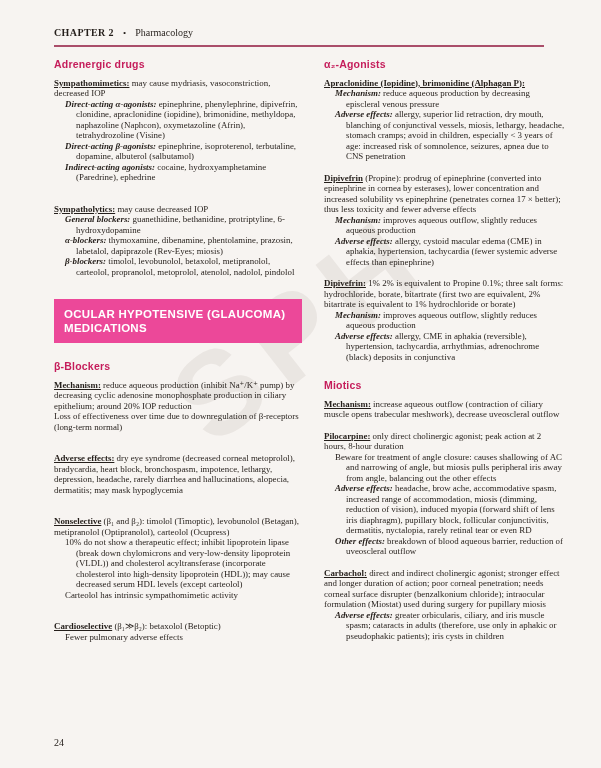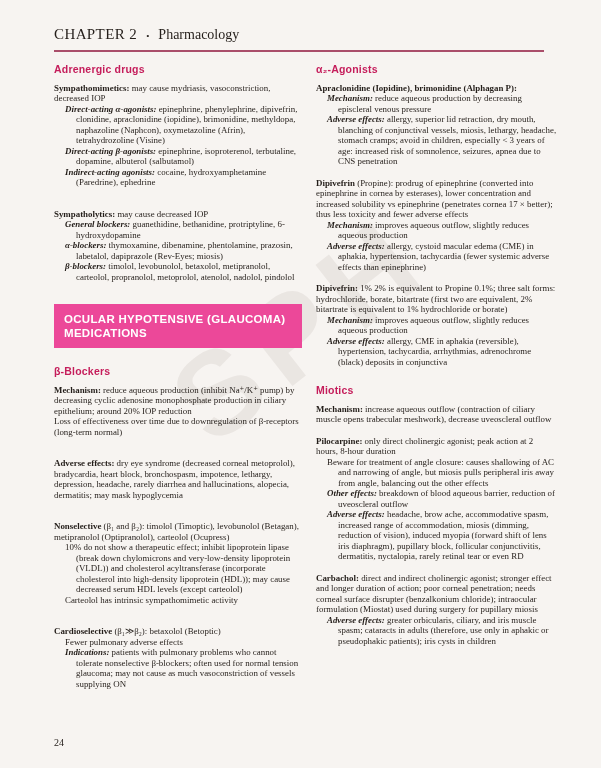--- a/index.html
+++ b/index.html
@@ -11,34 +11,34 @@
   }
   .watermark{
     position:absolute;left:30px;top:260px;width:540px;text-align:center;
     transform:rotate(-38deg);
     font-family:"Liberation Sans",sans-serif;font-weight:bold;
     font-size:118px;letter-spacing:14px;color:rgba(125,108,98,0.10);
     pointer-events:none;user-select:none;z-index:0;
   }
   .content{position:relative;z-index:1;}
   .hdr{font-size:11px;border-bottom:2.5px solid #aa4e6a;padding-bottom:7px;width:490px;}
-  .hdr .chapter{font-weight:normal;font-size:15px;letter-spacing:0.4px;}
+  .hdr .chapter{font-weight:bold;font-size:10px;letter-spacing:0.4px;}
   .hdr .bullet{margin:0 9px;font-size:9px;}
-  .hdr .title{font-size:14px;}
-  .columns{display:flex;gap:14px;margin-top:12px;}
+  .hdr .title{font-size:10px;}
+  .columns{display:flex;gap:22px;margin-top:12px;}
   .col{font-size:8.9px;line-height:10.5px;}
   .col-left{width:248px;flex:none;}
   .col-right{width:241px;flex:none;}
   .col p{margin:0;}
   .entry{margin-top:12px;}
   .col-right .entry{margin-top:11px;}
   .cont{margin-top:0;}
   .gap-lg{margin-top:21px !important;}
   .sub,.subplain{padding-left:22px;text-indent:-11px;}
-  .lead{font-weight:bold;}
+  .lead{font-weight:bold;text-decoration:underline;}
   .slead{font-weight:bold;font-style:italic;}
   .sec{
     font-family:"Liberation Sans",sans-serif;font-weight:bold;
     font-size:10.5px;color:#c51d5b;margin:18px 0 0;letter-spacing:0.2px;
   }
   .sec + .entry{margin-top:8px;}
   .col > :first-child{margin-top:0;}
   .banner{
     margin:22px 0 14px;background:#ec4899;color:#ffffff;
     font-family:"Liberation Sans",sans-serif;font-weight:bold;
@@ -81,21 +81,20 @@
         <p class="cont"><span>Loss of effectiveness over time due to downregulation of β-receptors (long-term normal)</span></p>
 
         <p class="entry gap-lg"><span class="lead">Adverse effects:</span> <span>dry eye syndrome (decreased corneal metoprolol), bradycardia, heart block, bronchospasm, impotence, lethargy, depression, headache, rarely diarrhea and hallucinations, alopecia, dermatitis; may mask hypoglycemia</span></p>
 
         <p class="entry gap-lg"><span class="lead">Nonselective</span> <span>(β₁ and β₂): timolol (Timoptic), levobunolol (Betagan), metipranolol (Optipranolol), carteolol (Ocupress)</span></p>
         <p class="subplain"><span>10% do not show a therapeutic effect; inhibit lipoprotein lipase (break down chylomicrons and very-low-density lipoprotein (VLDL)) and cholesterol acyltransferase (incorporate cholesterol into high-density lipoprotein (HDL)); may cause decreased serum HDL levels (except carteolol)</span></p>
         <p class="subplain"><span>Carteolol has intrinsic sympathomimetic activity</span></p>
 
         <p class="entry gap-lg"><span class="lead">Cardioselective</span> <span>(β₁≫β₂): betaxolol (Betoptic)</span></p>
         <p class="subplain"><span>Fewer pulmonary adverse effects</span></p>
-        <p class="sub"><span class="slead">Indications:</span> <span>patients with pulmonary problems who cannot tolerate nonselective β-blockers; often used for normal tension glaucoma; may not cause as much vasoconstriction of vessels supplying ON</span></p>
       </div>
 
       <div class="col col-right">
         <h3 class="sec">α₂-Agonists</h3>
 
         <p class="entry"><span class="lead">Apraclonidine (Iopidine), brimonidine (Alphagan P):</span><span></span></p>
         <p class="sub"><span class="slead">Mechanism:</span> <span>reduce aqueous production by decreasing episcleral venous pressure</span></p>
         <p class="sub"><span class="slead">Adverse effects:</span> <span>allergy, superior lid retraction, dry mouth, blanching of conjunctival vessels, miosis, lethargy, headache, stomach cramps; avoid in children, especially &lt; 3 years of age: increased risk of somnolence, seizures, apnea due to CNS penetration</span></p>
 
         <p class="entry"><span class="lead">Dipivefrin</span> <span>(Propine): prodrug of epinephrine (converted into epinephrine in cornea by esterases), lower concentration and increased solubility vs epinephrine (penetrates cornea 17 × better); thus less toxicity and fewer adverse effects</span></p>
@@ -105,22 +104,22 @@
         <p class="entry"><span class="lead">Dipivefrin:</span> <span>1% 2% is equivalent to Propine 0.1%; three salt forms: hydrochloride, borate, bitartrate (first two are equivalent, 2% bitartrate is equivalent to 1% hydrochloride or borate)</span></p>
         <p class="sub"><span class="slead">Mechanism:</span> <span>improves aqueous outflow, slightly reduces aqueous production</span></p>
         <p class="sub"><span class="slead">Adverse effects:</span> <span>allergy, CME in aphakia (reversible), hypertension, tachycardia, arrhythmias, adrenochrome (black) deposits in conjunctiva</span></p>
 
         <h3 class="sec">Miotics</h3>
 
         <p class="entry"><span class="lead">Mechanism:</span> <span>increase aqueous outflow (contraction of ciliary muscle opens trabecular meshwork), decrease uveoscleral outflow</span></p>
 
         <p class="entry"><span class="lead">Pilocarpine:</span> <span>only direct cholinergic agonist; peak action at 2 hours, 8-hour duration</span></p>
         <p class="subplain"><span>Beware for treatment of angle closure: causes shallowing of AC and narrowing of angle, but miosis pulls peripheral iris away from angle, balancing out the other effects</span></p>
+        <p class="sub"><span class="slead">Adverse effects:</span> <span>headache, brow ache, accommodative spasm, increased range of accommodation, miosis (dimming, reduction of vision), induced myopia (forward shift of lens iris diaphragm), pupillary block, follicular conjunctivitis, dermatitis, nyctalopia, rarely retinal tear or even RD</span></p>
         <p class="sub"><span class="slead">Other effects:</span> <span>breakdown of blood aqueous barrier, reduction of uveoscleral outflow</span></p>
-        <p class="sub"><span class="slead">Adverse effects:</span> <span>headache, brow ache, accommodative spasm, increased range of accommodation, miosis (dimming, reduction of vision), induced myopia (forward shift of lens iris diaphragm), pupillary block, follicular conjunctivitis, dermatitis, nyctalopia, rarely retinal tear or even RD</span></p>
 
         <p class="entry"><span class="lead">Carbachol:</span> <span>direct and indirect cholinergic agonist; stronger effect and longer duration of action; poor corneal penetration; needs corneal surface disrupter (benzalkonium chloride); intraocular formulation (Miostat) used during surgery for pupillary miosis</span></p>
 
         <p class="sub"><span class="slead">Adverse effects:</span> <span>greater orbicularis, ciliary, and iris muscle spasm; cataracts in adults (therefore, use only in aphakic or pseudophakic patients); iris cysts in children</span></p>
       </div>
 
     </div>
   </div>
 
   <div class="page-number">24</div>

